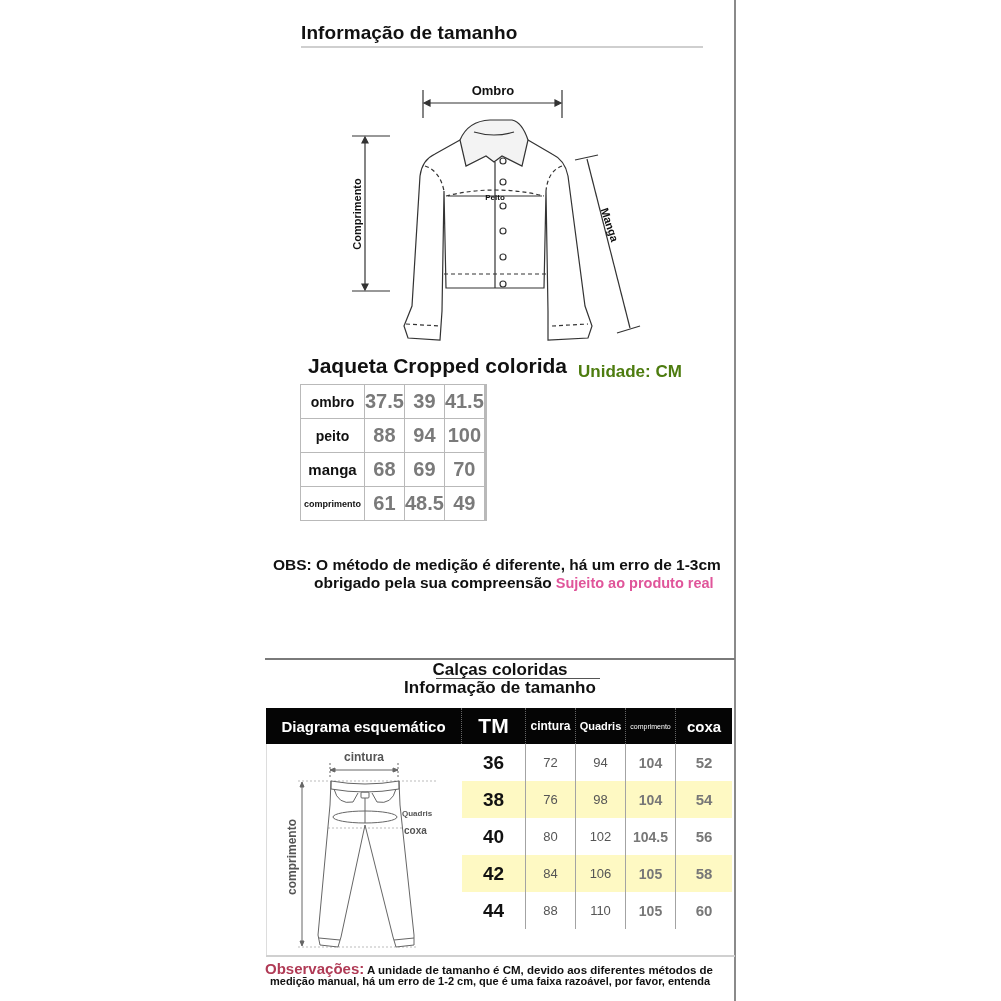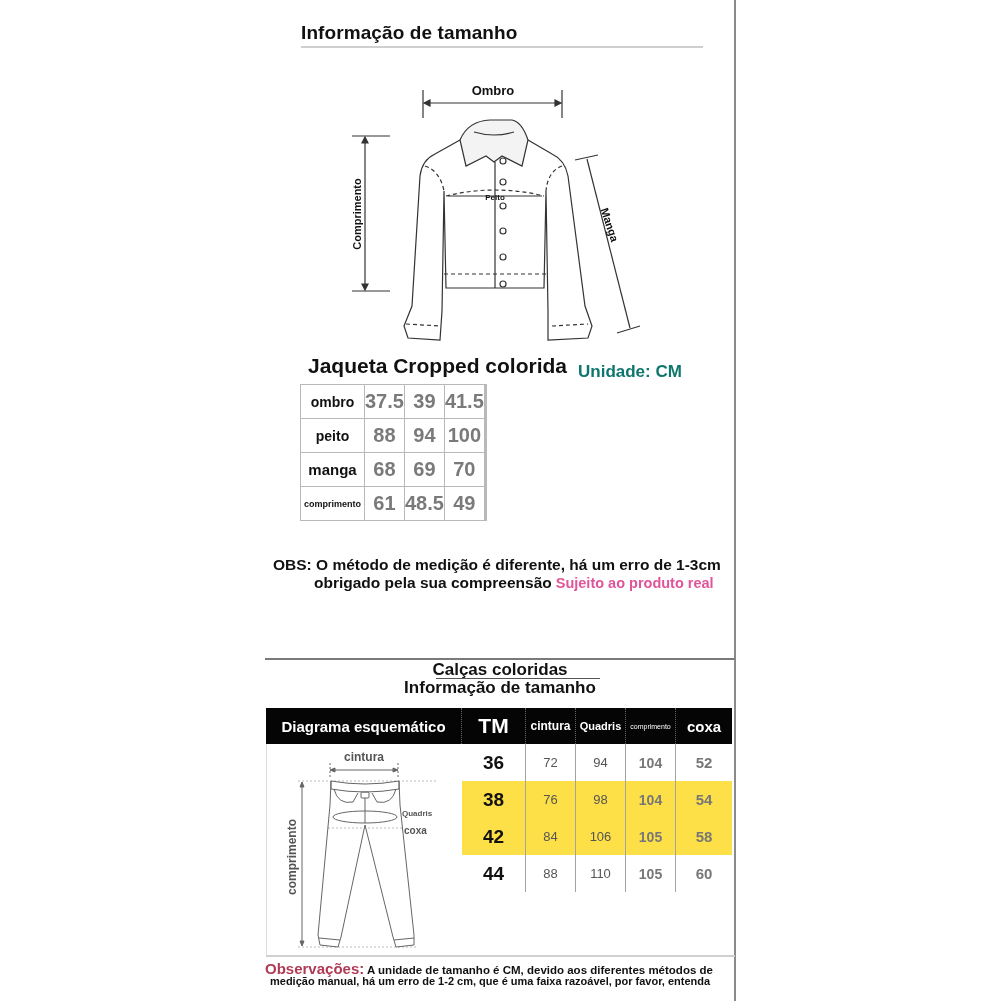--- a/index.html
+++ b/index.html
@@ -11,21 +11,21 @@
   
   .frame-right { left: 734px; top: 0; width: 2px; height: 1001px; background: #8a8a8a; }
 
   
   .title1 { left: 301px; top: 22px; font-size: 19px; font-weight: 700; letter-spacing: 0.1px; }
   .title1-underline { left: 301px; top: 46px; width: 402px; height: 2px; background: #cfcfcf; }
 
   .jacket-svg { left: 340px; top: 76px; width: 320px; height: 276px; }
 
   .jacket-heading { left: 308px; top: 354px; font-size: 21px; font-weight: 700; }
-  .unit-label { left: 578px; top: 362px; font-size: 17px; font-weight: 700; color: #0f766e; }
+  .unit-label { left: 578px; top: 362px; font-size: 17px; font-weight: 700; color: #4d7c0f; }
 
   table.jacket { position: absolute; left: 300px; top: 384px; border-collapse: collapse; }
   table.jacket td { border: 1px solid #b9b9b9; text-align: center; vertical-align: middle; height: 34px; }
   table.jacket td.lbl { width: 64px; font-weight: 700; color: #111; }
   table.jacket td.hd { font-size: 21px; font-weight: 700; color: #111; }
   table.jacket td.val { font-size: 20px; font-weight: 700; color: #7a7a7a; }
   table.jacket td.lbl.small1 { font-size: 14px; }
   table.jacket td.lbl.small2 { font-size: 15px; }
   table.jacket td.lbl.tiny { font-size: 9px; }
   table.jacket td.lbl.head { font-size: 20px; }
@@ -50,21 +50,21 @@
   .hc.quad { width: 50px; font-size: 11px; }
   .hc.comp { width: 50px; font-size: 7px; font-weight: 400; }
   .hc.coxa { width: 56px; font-size: 15px; }
 
   .diagram-panel { left: 266px; top: 744px; width: 196px; height: 213px; border-left: 1px solid #ddd; border-bottom: 2px solid #cfcfcf; }
   .pants-svg { left: 268px; top: 745px; width: 194px; height: 210px; }
   .bottom-line { left: 266px; top: 955px; width: 469px; height: 2px; background: #d0d0d0; }
 
   .pants-rows { left: 462px; top: 744px; width: 270px; }
   .prow { display: flex; height: 37px; }
-  .prow.alt { background: #fde047; }
+  .prow.alt { background: #fef9c3; }
   .prow .c { display: flex; align-items: center; justify-content: center; border-right: 1px solid #a3a3a3; }
   .prow .c:last-child { border-right: none; }
   .c.tm { width: 64px; font-size: 19px; font-weight: 700; color: #111; }
   .c.cint { width: 50px; font-size: 13px; color: #555; }
   .c.quad { width: 50px; font-size: 13px; color: #555; }
   .c.comp { width: 50px; font-size: 14px; font-weight: 700; color: #777; }
   .c.coxa { width: 56px; font-size: 15px; font-weight: 700; color: #777; }
 
   .obs2-line1 { left: 265px; top: 960px; font-size: 11.5px; font-weight: 700; white-space: nowrap; color: #111; }
   .obs2-label { color: #b03a55; font-size: 15px; }
@@ -235,20 +235,27 @@
     <div class="c comp">104</div>
     <div class="c coxa">52</div>
   </div>
   <div class="prow alt">
     <div class="c tm">38</div>
     <div class="c cint">76</div>
     <div class="c quad">98</div>
     <div class="c comp">104</div>
     <div class="c coxa">54</div>
   </div>
+  <div class="prow">
+    <div class="c tm">40</div>
+    <div class="c cint">80</div>
+    <div class="c quad">102</div>
+    <div class="c comp">104.5</div>
+    <div class="c coxa">56</div>
+  </div>
   <div class="prow alt">
     <div class="c tm">42</div>
     <div class="c cint">84</div>
     <div class="c quad">106</div>
     <div class="c comp">105</div>
     <div class="c coxa">58</div>
   </div>
   <div class="prow">
     <div class="c tm">44</div>
     <div class="c cint">88</div>

